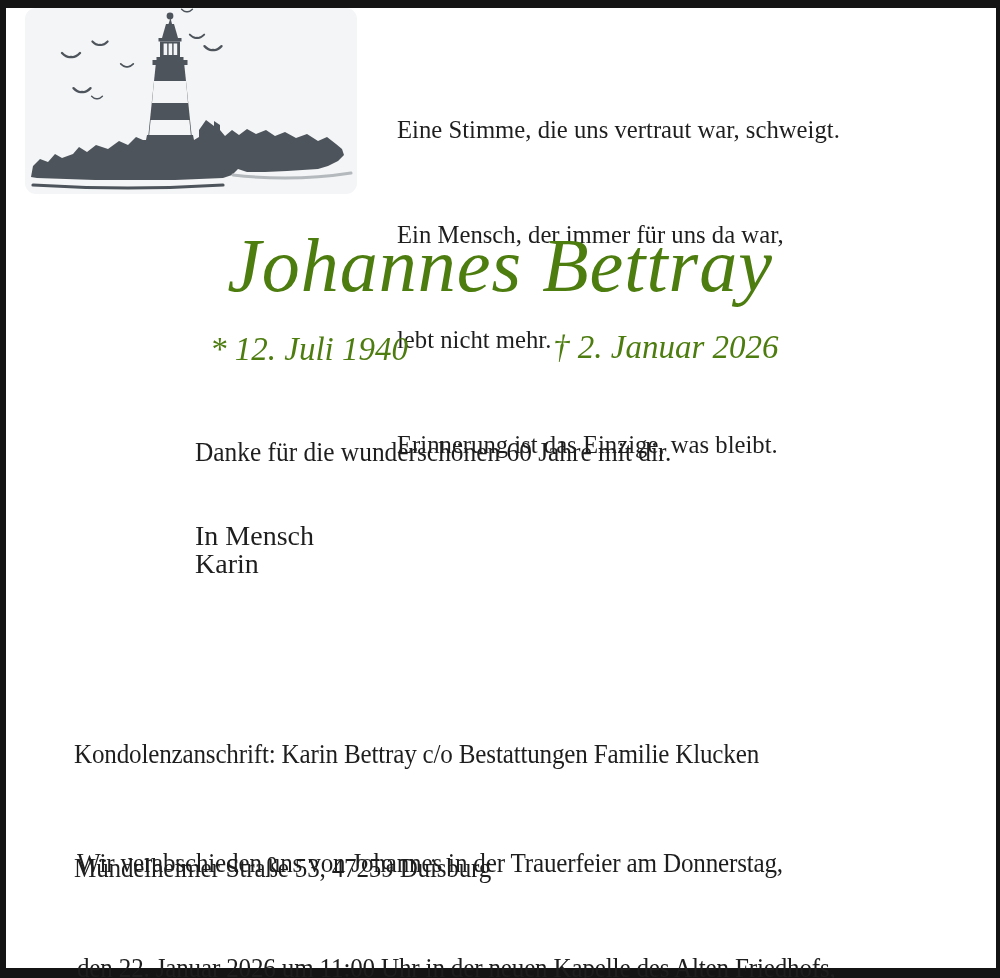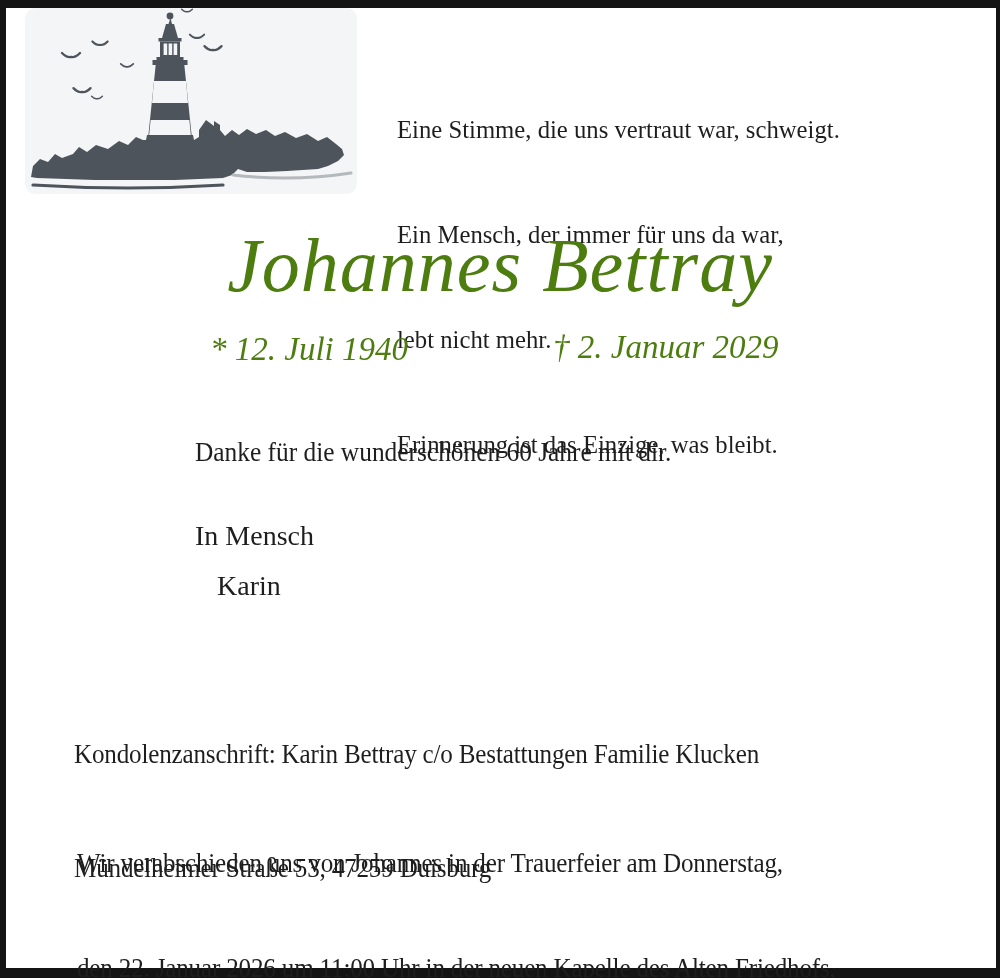--- a/index.html
+++ b/index.html
@@ -42,21 +42,21 @@
     font-size: 76px;
     letter-spacing: 1px;
     white-space: nowrap;
   }
   .date { position: absolute; font-size: 33px; white-space: nowrap; }
   .birth-date { left: 210px; top: 331px; }
   .death-date { left: 553px; top: 329px; }
 
   .thanks   { left: 195px; top: 437px; font-size: 27px; transform: scaleX(0.94); transform-origin: left top; }
   .in-liebe { left: 195px; top: 520px; font-size: 28px; }
-  .karin    { left: 195px; top: 570px; font-size: 28px; margin-left: 22px; }
+  .karin    { left: 195px; top: 548px; font-size: 28px; }
 
   .condolence { left: 74px; top: 659px; font-size: 27px; line-height: 38px; }
   .service    { left: 77px; top: 776px; font-size: 27px; line-height: 35px; }
   .burial     { left: 72px; top: 897px; font-size: 27px; line-height: 37px; }
 </style>
 </head>
 <body>
 
 <div class="page">
 
@@ -126,21 +126,21 @@
 
   <div class="serif-block poem">
     <div>Eine Stimme, die uns vertraut war, schweigt.</div>
     <div>Ein Mensch, der immer für uns da war,</div>
     <div>lebt nicht mehr.</div>
     <div>Erinnerung ist das Einzige, was bleibt.</div>
   </div>
 
   <div class="deceased-name script">Johannes Bettray</div>
   <div class="date birth-date script">* 12. Juli 1940</div>
-  <div class="date death-date script">† 2. Januar 2029</div>
+  <div class="date death-date script">† 2. Januar 2026</div>
 
   <div class="serif-block thanks">Danke für die wunderschönen 60 Jahre mit dir.</div>
   <div class="serif-block in-liebe">In Mensch</div>
   <div class="serif-block karin">Karin</div>
 
   <div class="serif-block condolence cond">
     <div>Kondolenzanschrift: Karin Bettray c/o Bestattungen Familie Klucken</div>
     <div>Mündelheimer Straße 53, 47259 Duisburg</div>
   </div>
 

